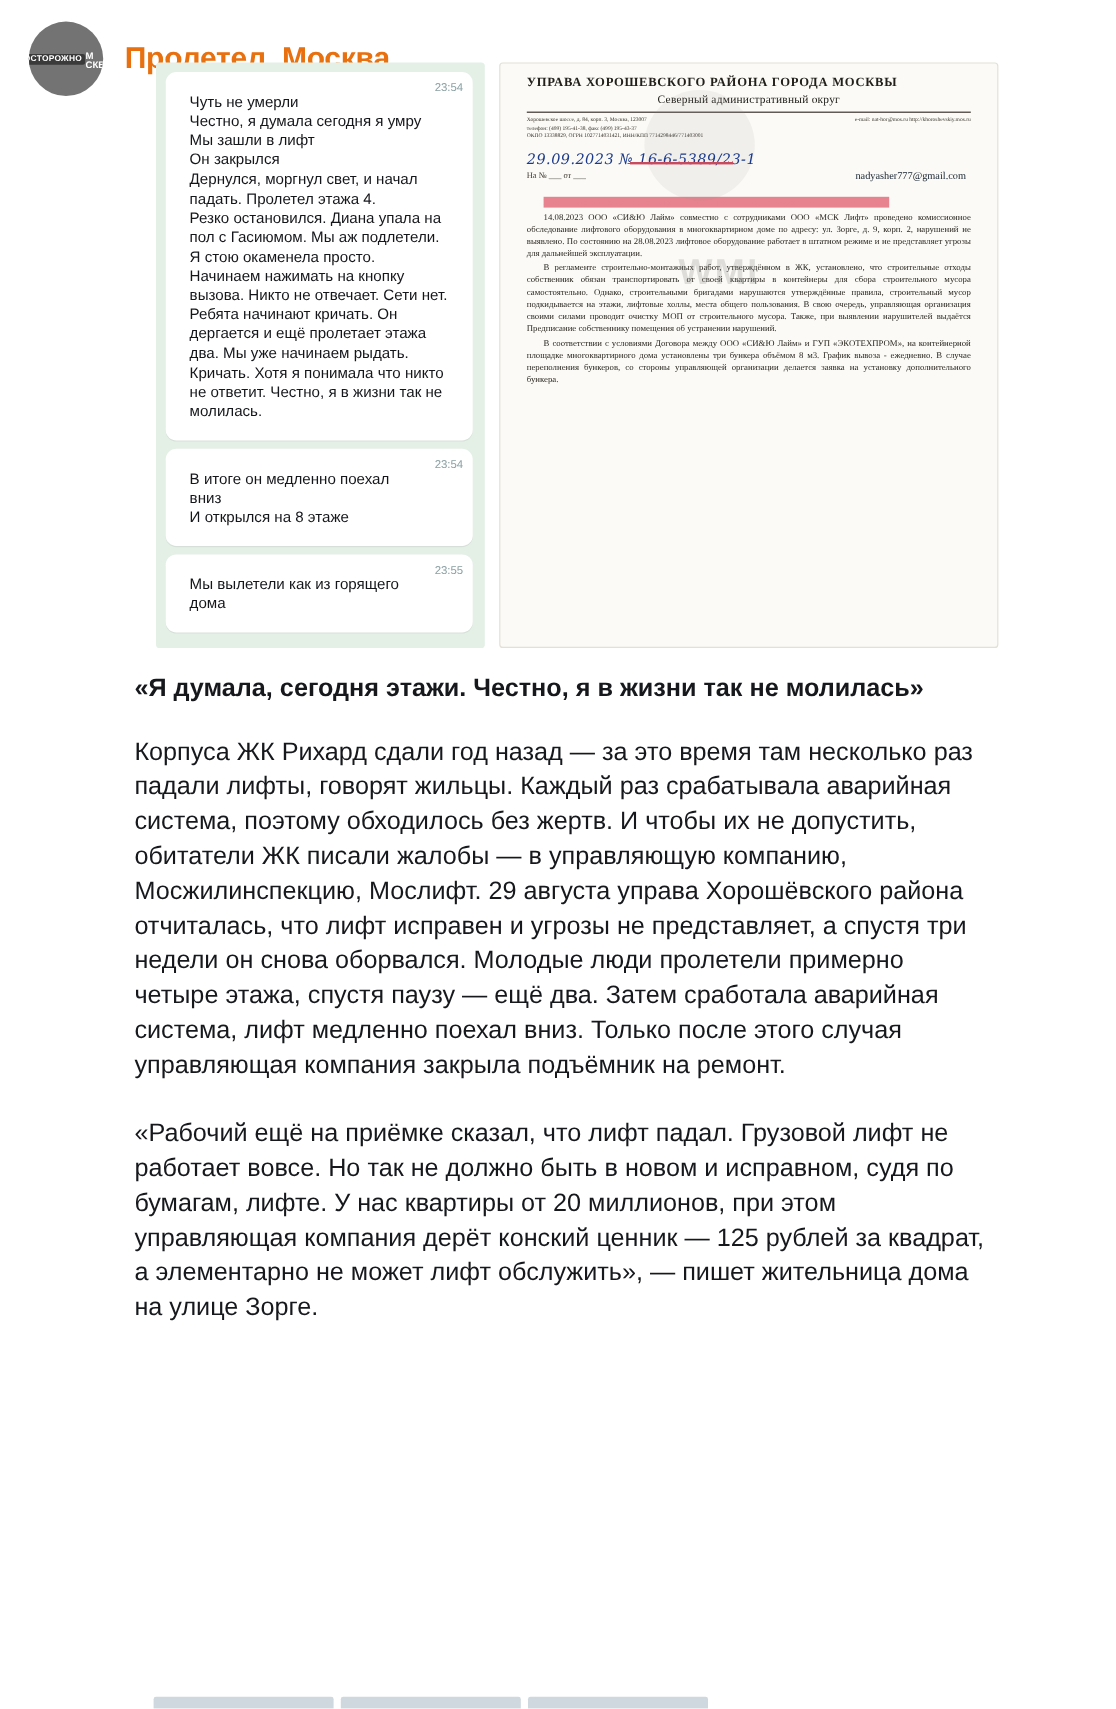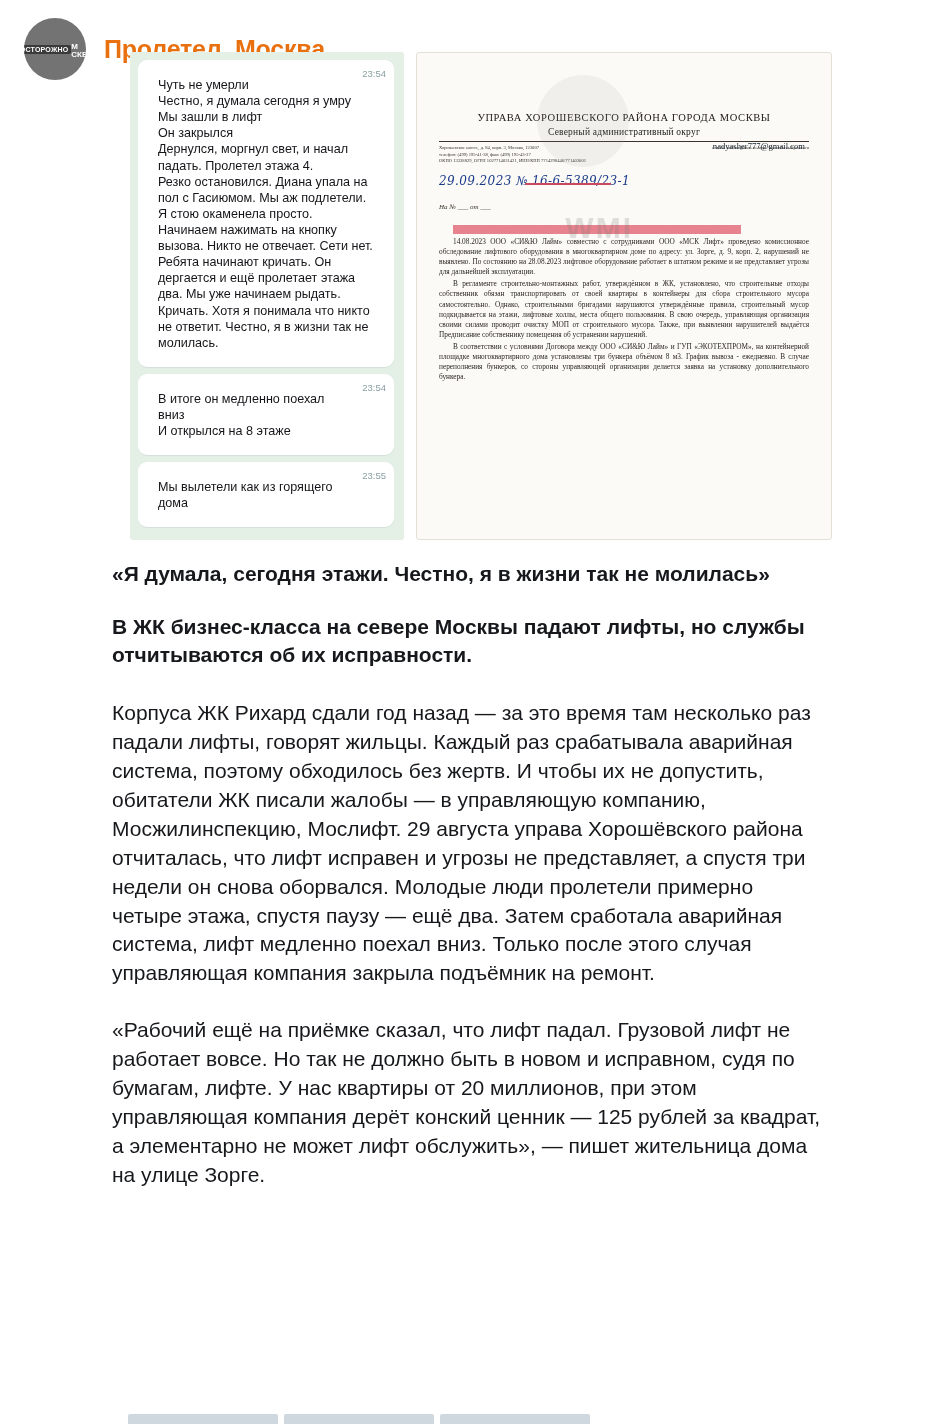--- a/index.html
+++ b/index.html
@@ -108,27 +108,25 @@
     background: #fbfaf6;
     border: 1px solid #e3e0d6;
     border-radius: 3px;
     padding: 10px 22px 10px 22px;
     position: relative;
     overflow: hidden;
     font-family: "Liberation Serif", serif;
     color: #23201c;
   }
   .doc-head-title {
-    text-align: center;
     font-size: 10.5px;
-    font-weight: normal;
+    font-weight: bold;
     letter-spacing: .6px;
     text-transform: uppercase;
     line-height: 1.25;
-    margin-top: 48px;
   }
   .doc-head-sub {
     text-align: center;
     font-size: 9.5px;
     margin-top: 3px;
     letter-spacing: .2px;
   }
   .doc-rule {
     border-bottom: 1px solid #3a352c;
     margin: 4px 0 3px 0;
@@ -153,23 +151,22 @@
   .doc-strike {
     position: absolute;
     left: 86px;
     top: 9px;
     width: 86px;
     height: 2px;
     background: #c94a5e;
   }
   .doc-na {
     font-size: 7px;
-    margin-top: 15px;
+    margin-top: 2px;
     color: #3a352c;
-    font-style: italic;
   }
   .doc-email {
     position: absolute;
     right: 26px;
     top: 88px;
     font-size: 8.6px;
     color: #14202e;
   }
   .doc-body {
     margin-top: 14px;
@@ -316,21 +313,20 @@
         <p><span class="hl-pink">Многоквартирный дом по указанному адресу находится в управлении ООО «СИ&amp;Ю Лайм».</span></p>
         <p>14.08.2023 ООО «СИ&amp;Ю Лайм» совместно с сотрудниками ООО «МСК Лифт» проведено комиссионное обследование лифтового оборудования в многоквартирном доме по адресу: ул. Зорге, д. 9, корп. 2, нарушений не выявлено. По состоянию на 28.08.2023 лифтовое оборудование работает в штатном режиме и не представляет угрозы для дальнейшей эксплуатации.</p>
         <p>В регламенте строительно-монтажных работ, утверждённом в ЖК, установлено, что строительные отходы собственник обязан транспортировать от своей квартиры в контейнеры для сбора строительного мусора самостоятельно. Однако, строительными бригадами нарушаются утверждённые правила, строительный мусор подкидывается на этажи, лифтовые холлы, места общего пользования. В свою очередь, управляющая организация своими силами проводит очистку МОП от строительного мусора. Также, при выявлении нарушителей выдаётся Предписание собственнику помещения об устранении нарушений.</p>
         <p>В соответствии с условиями Договора между ООО «СИ&amp;Ю Лайм» и ГУП «ЭКОТЕХПРОМ», на контейнерной площадке многоквартирного дома установлены три бункера объёмом 8 м3. График вывоза - ежедневно. В случае переполнения бункеров, со стороны управляющей организации делается заявка на установку дополнительного бункера.</p>
       </div>
     </div>
   </div>
 
   <div class="article">
     <p class="quote-lead">«Я думала, сегодня этажи. Честно, я в жизни так не молилась»</p>
-    <p class="lede">В ЖК бизнес-класса на севере Москвы падают лифты, но службы отчитываются об их исправности.</p>
     <p class="para">Корпуса ЖК Рихард сдали год назад — за это время там несколько раз падали лифты, говорят жильцы. Каждый раз срабатывала аварийная система, поэтому обходилось без жертв. И чтобы их не допустить, обитатели ЖК писали жалобы — в управляющую компанию, Мосжилинспекцию, Мослифт. 29 августа управа Хорошёвского района отчиталась, что лифт исправен и угрозы не представляет, а спустя три недели он снова оборвался. Молодые люди пролетели примерно четыре этажа, спустя паузу — ещё два. Затем сработала аварийная система, лифт медленно поехал вниз. Только после этого случая управляющая компания закрыла подъёмник на ремонт.</p>
     <p class="para">«Рабочий ещё на приёмке сказал, что лифт падал. Грузовой лифт не работает вовсе. Но так не должно быть в новом и исправном, судя по бумагам, лифте. У нас квартиры от 20 миллионов, при этом управляющая компания дерёт конский ценник — 125 рублей за квадрат, а элементарно не может лифт обслужить», — пишет жительница дома на улице Зорге.</p>
   </div>
 
   <div class="bottom-strip">
     <span></span>
     <span></span>
     <span></span>
   </div>
 

